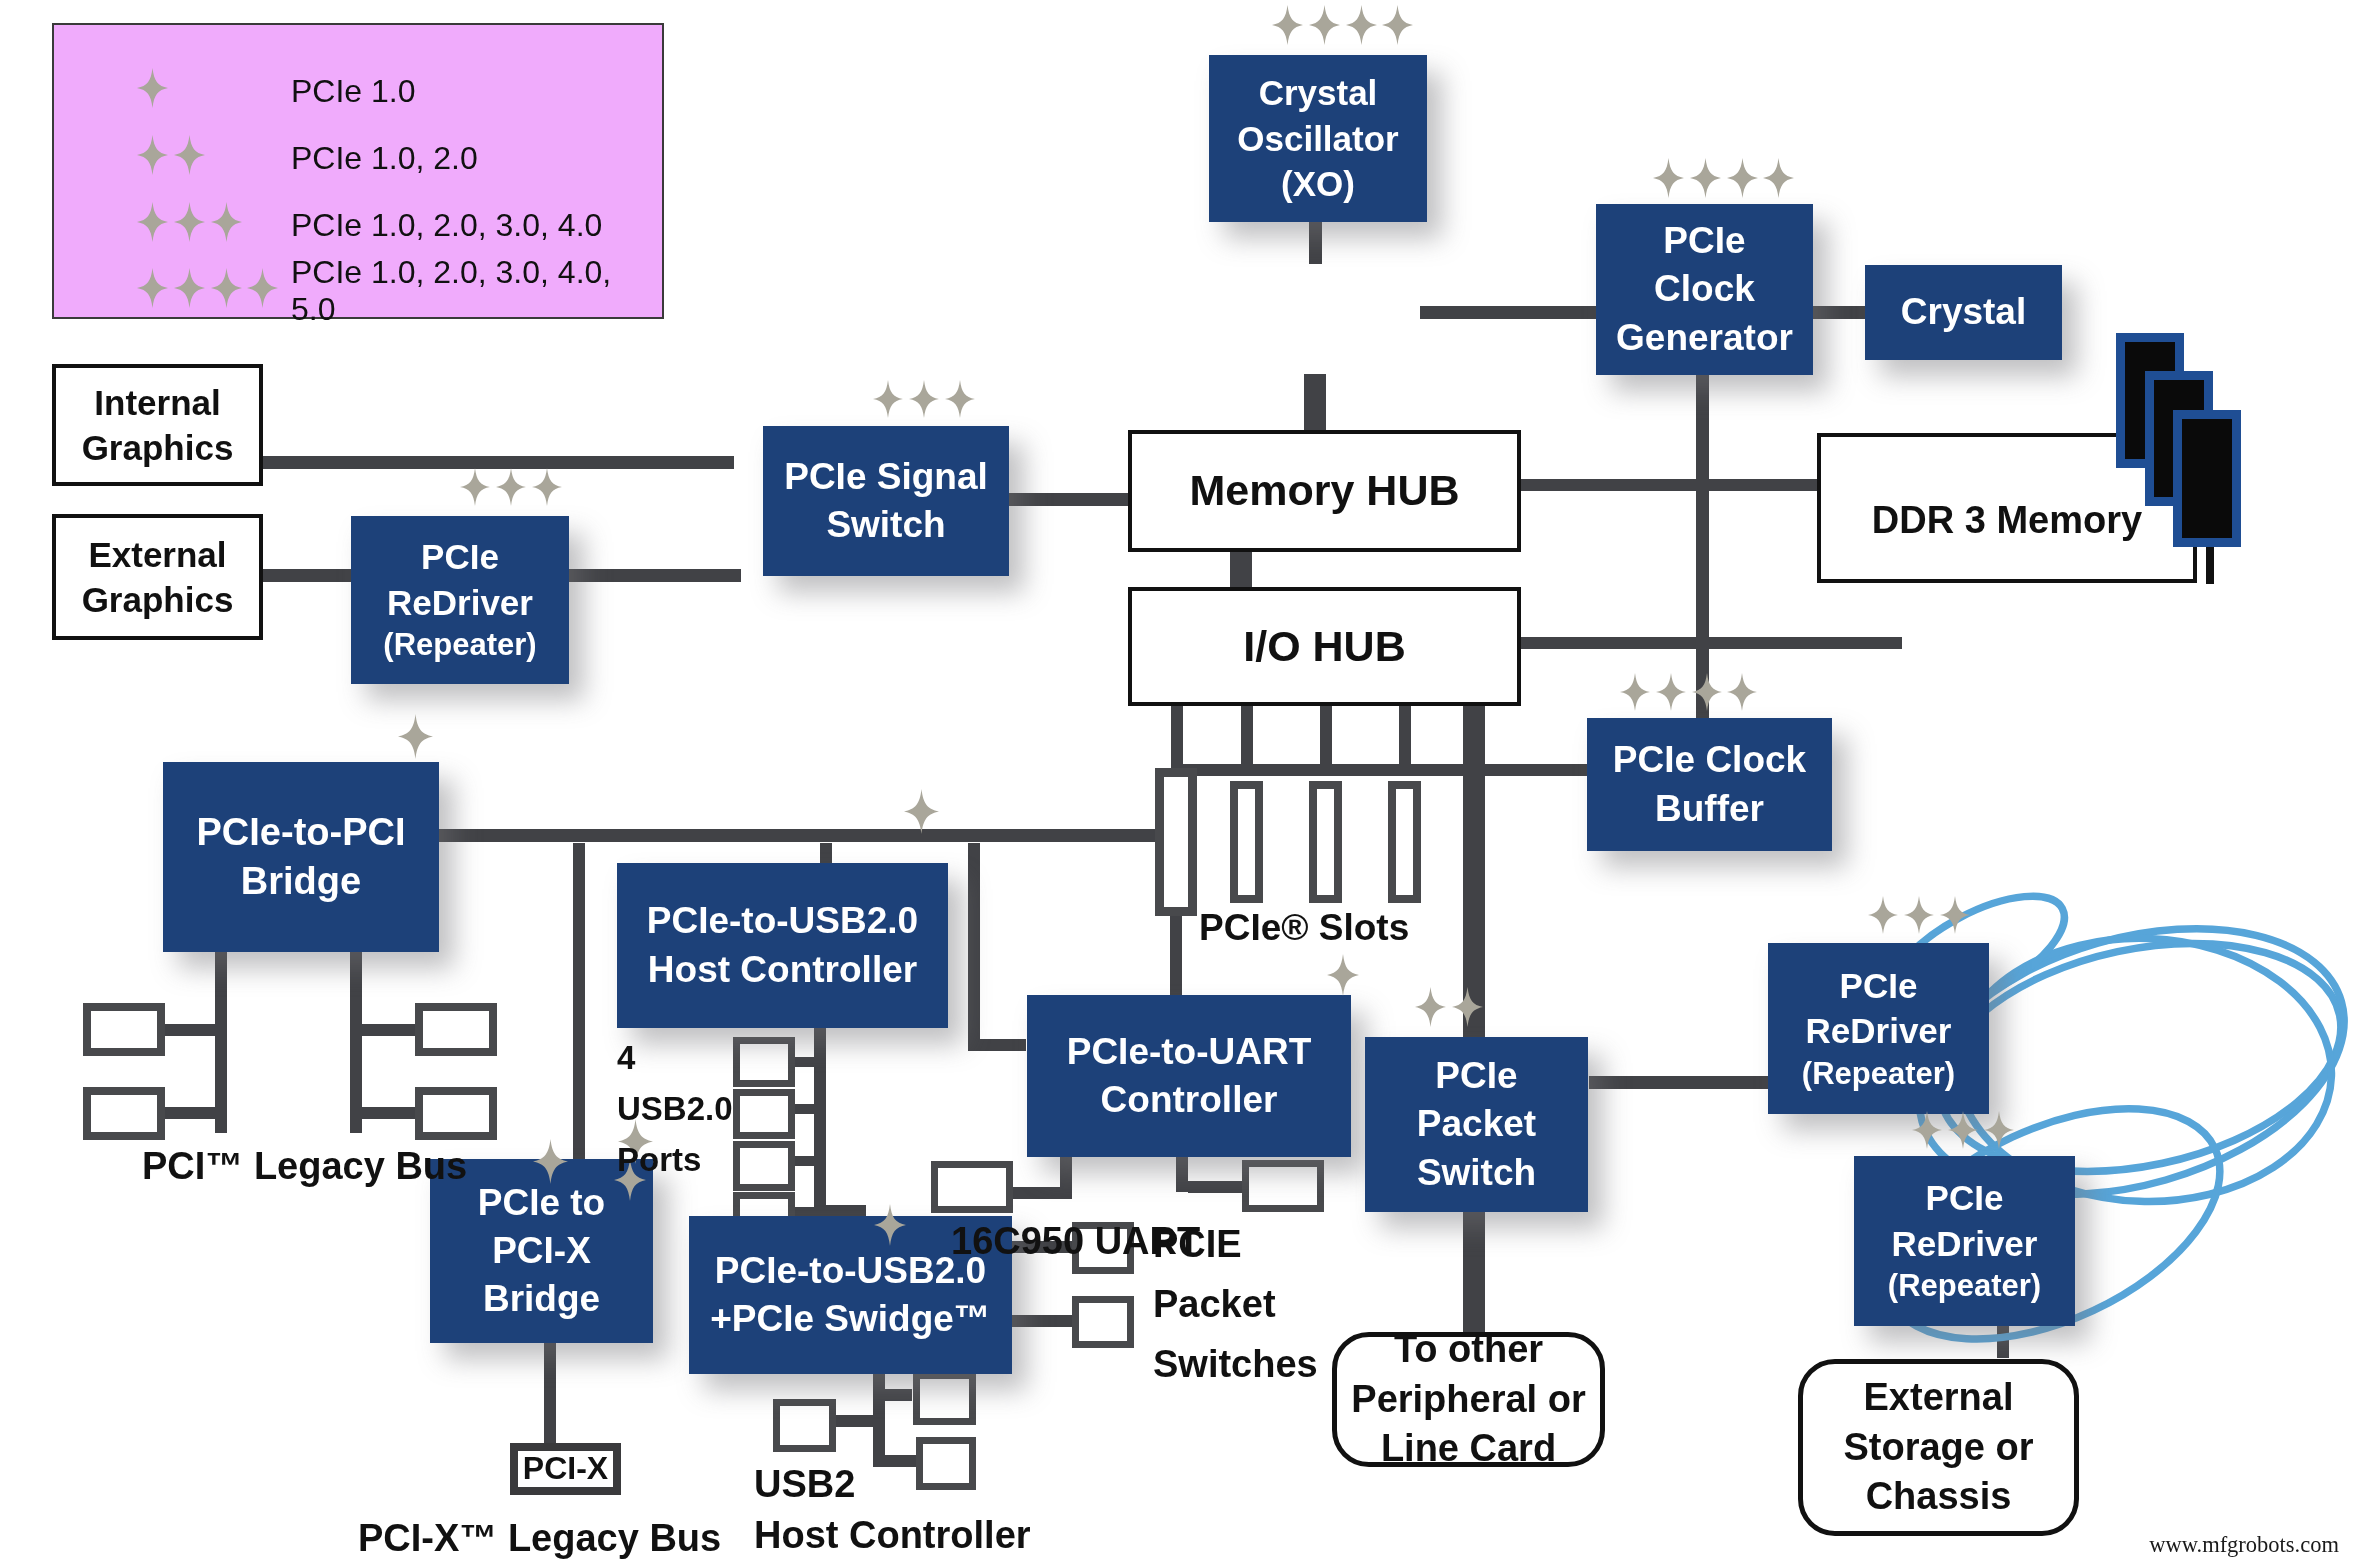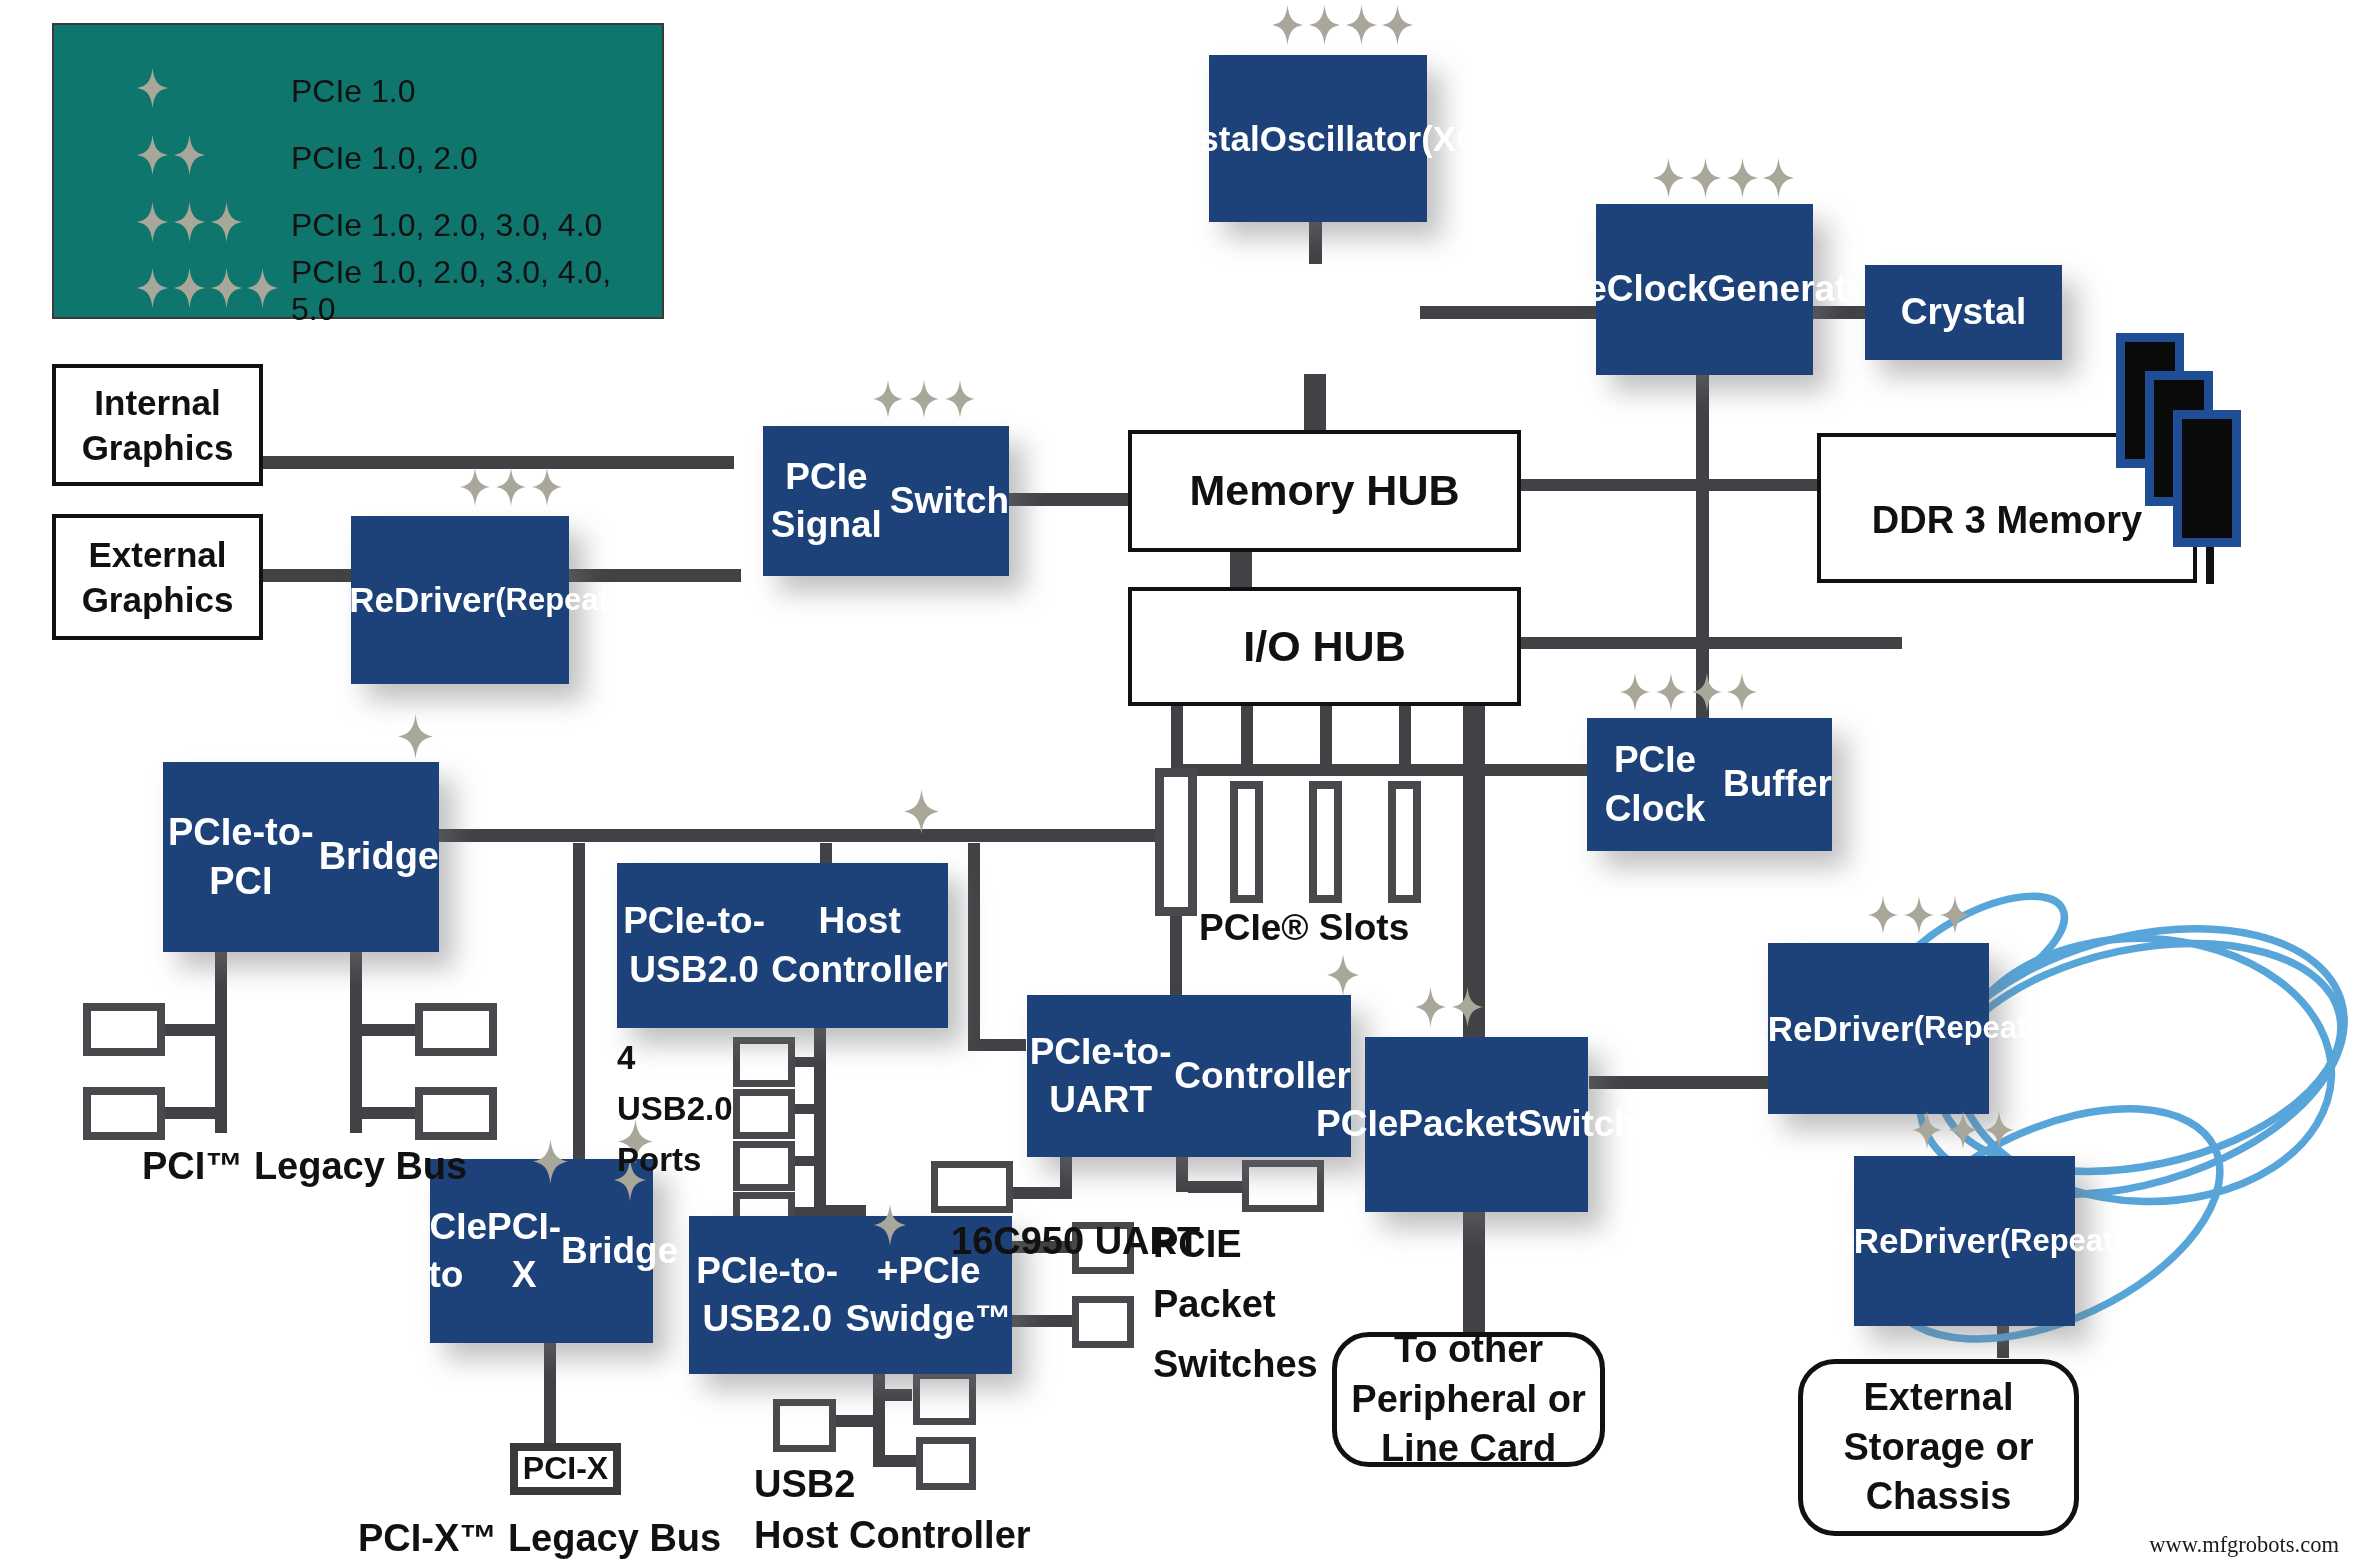--- a/index.html
+++ b/index.html
@@ -1,41 +1,41 @@
 <!DOCTYPE html>
 <html style="font-size:13.3px"><head>
 <meta charset="utf-8">
 <style>
   html,body{margin:0;padding:0;background:#ffffff;}
   .canvas{position:relative;width:2354px;height:1567px;background:#ffffff;overflow:hidden;
           font-family:"Liberation Sans",sans-serif;color:#111;}
   
   .ln{position:absolute;background:#414246;z-index:1;}
   
-  .bluebox{position:absolute;background:#1d4179;color:#ffffff;display:flex;flex-direction:row;
+  .bluebox{position:absolute;background:#1d4179;color:#ffffff;display:flex;flex-direction:column;
            align-items:center;justify-content:center;text-align:center;font-weight:700;font-size:37px;
            line-height:1.3;z-index:3;box-shadow:15px 16.7px 25px rgba(115,115,120,.45);}
   .bluebox.rep div:nth-child(3){font-size:31px;font-weight:600;}
   
   .whitebox{position:absolute;background:#ffffff;border:4.2px solid #111;display:flex;flex-direction:column;
             align-items:center;justify-content:center;text-align:center;font-weight:700;font-size:37px;
             line-height:1.3;z-index:3;box-sizing:border-box;}
   .roundbox{border:5px solid #111;border-radius:37px;font-size:38px;}
   .graybox{background:#b5b5b7;border:none;box-shadow:11.7px 11.7px 20px rgba(120,120,125,.4);font-size:42px;}
   
   .smallbox{position:absolute;background:#ffffff;border:8.3px solid #48494c;box-sizing:border-box;z-index:2;}
   .slot{position:absolute;background:#ffffff;border:8.3px solid #48494c;box-sizing:border-box;z-index:2;}
   
   .lbl{position:absolute;font-weight:700;color:#111;text-align:left;z-index:4;line-height:1.3;}
   
   .stars{position:absolute;display:flex;gap:5.8px;z-index:4;}
   .stars svg{fill:#a9a69a;}
   
   .legend{position:absolute;left:52px;top:22.5px;width:608px;height:292px;border:2.5px solid #3a3a3a;
-          background:#0f766e;z-index:4;}
+          background:#f0abfc;z-index:4;}
   .legend-row{position:absolute;left:0;width:100%;height:67px;}
   .legend-row .stars{left:83px;top:10px;}
   .legend-label{position:absolute;left:237px;top:50%;transform:translateY(-50%);font-size:32px;
                 font-weight:500;color:#111;}
   .cable{position:absolute;z-index:2;}
   .cable ellipse{fill:none;stroke:#57a5d9;stroke-width:9;}
   .module{position:absolute;background:#0a0a0a;border:9.2px solid #1f4e94;box-sizing:border-box;z-index:5;}
   .watermark{position:absolute;font-family:"Liberation Serif",serif;font-size:22.5px;color:#1a1a1a;
              z-index:6;text-align:right;}
 </style>

